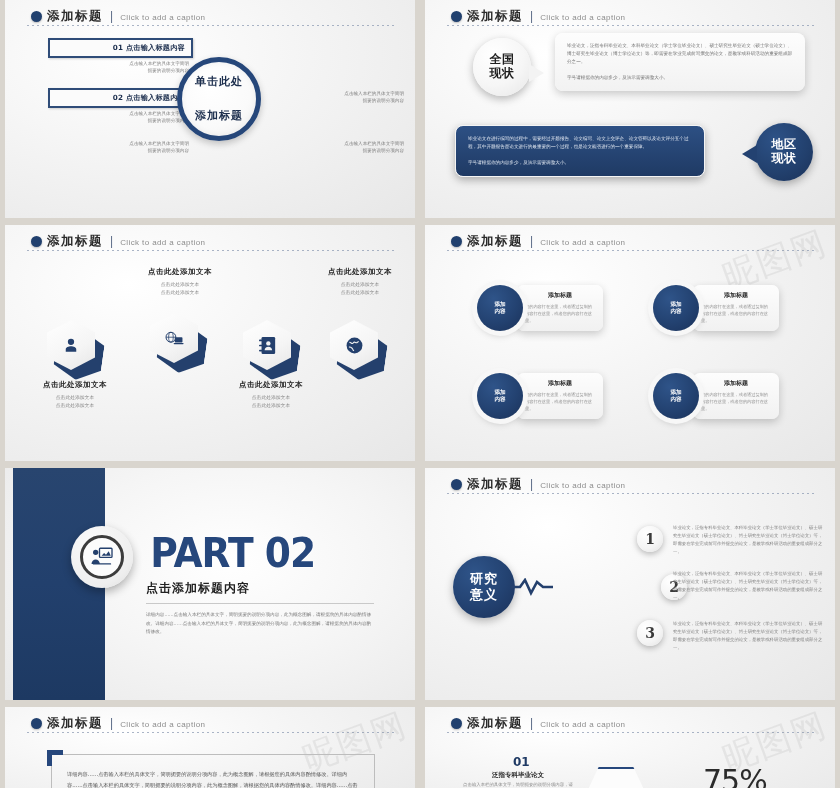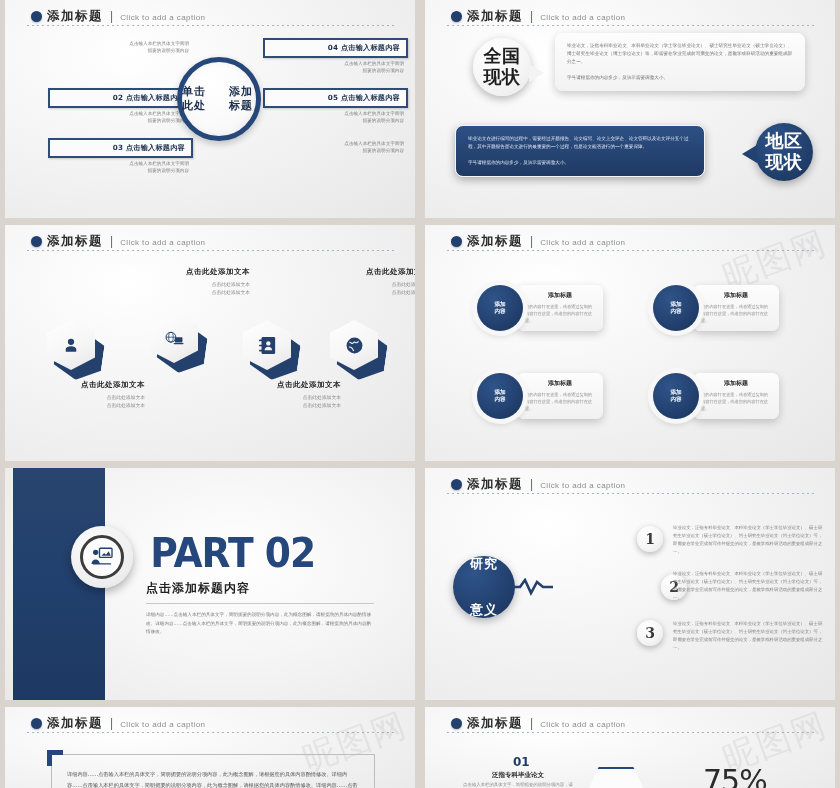--- a/index.html
+++ b/index.html
@@ -84,34 +84,34 @@
     margin-top: 3px; font-family: "DejaVu Sans", sans-serif;
     font-size: 4.6px; line-height: 1.5; color: #7b7b7b; text-align: right;
     padding-right: 4px;
   }
   .s1 .subL { text-align: right; }
   .s1 .circle {
     position: absolute; left: 172px; top: 57px;
     width: 84px; height: 84px; border-radius: 50%;
     border: 5px solid #26477a;
     background: radial-gradient(circle at 38% 32%, #ffffff 0%, #fafafa 60%, #efefef 100%);
-    display: flex; flex-direction: row; align-items: center;
+    display: flex; flex-direction: column; align-items: center;
     justify-content: center; gap: 20px;
     box-shadow: 0 3px 7px rgba(0,0,0,.22), inset 0 0 6px rgba(0,0,0,.05);
   }
   .s1 .circle b {
     font-family: "DejaVu Sans", sans-serif;
     font-size: 11px; font-weight: 700; color: #1d2f4e; letter-spacing: 1px;
     line-height: 1.25;
   }
   .s2 .tag {
     position: absolute; width: 58px; height: 58px; border-radius: 50%;
     display: flex; flex-direction: column; align-items: center;
     justify-content: center; line-height: 1.15;
-    font-family: "DejaVu Sans", sans-serif; font-weight: 700; font-size: 18px;
+    font-family: "DejaVu Sans", sans-serif; font-weight: 700; font-size: 12px;
     letter-spacing: .5px;
   }
   .s2 .tag.light {
     background: radial-gradient(circle at 35% 28%, #ffffff 0%, #f6f6f6 55%, #e6e6e6 100%);
     color: #1f1f1f; box-shadow: 0 3px 8px rgba(0,0,0,.28);
   }
   .s2 .tag.dark {
     background: radial-gradient(circle at 35% 28%, #2d5287 0%, #22406d 60%, #1a3158 100%);
     color: #fff; box-shadow: 0 3px 8px rgba(0,0,0,.3);
   }
@@ -152,21 +152,21 @@
     transform: rotate(8deg);
   }
   .s3 .hexfront {
     position: absolute; left: 0; top: 0; width: 48px; height: 50px;
     background: linear-gradient(150deg,#ffffff 0%,#f5f5f5 60%,#e6e6e6 100%);
     clip-path: polygon(50% 0%, 100% 25%, 100% 75%, 50% 100%, 0% 75%, 0% 25%);
     display: flex; align-items: center; justify-content: center;
     filter: drop-shadow(0 2px 3px rgba(0,0,0,.2));
   }
   .s3 .hexfront svg { fill: #24406d; }
-  .s3 .cap { position: absolute; text-align: right; width: 140px; }
+  .s3 .cap { position: absolute; text-align: center; width: 140px; }
   .s3 .cap .t {
     font-family: "DejaVu Sans", sans-serif; font-size: 7.5px;
     font-weight: 700; color: #2a2a2a; letter-spacing: .5px;
   }
   .s3 .cap .d {
     margin-top: 4px; font-family: "DejaVu Sans", sans-serif;
     font-size: 4.8px; line-height: 1.75; color: #8a8a8a;
   }
 
   
@@ -235,21 +235,21 @@
     font-family: "DejaVu Sans", sans-serif; font-size: 4.6px;
     line-height: 1.9; color: #777;
   }
 
   
   .s6 .blue {
     position: absolute; left: 28px; top: 88px;
     width: 62px; height: 62px; border-radius: 50%;
     background: radial-gradient(circle at 34% 28%, #2f5489 0%, #234271 55%, #1b3159 100%);
     color: #fff; display: flex; flex-direction: column; align-items: center;
-    justify-content: space-between; line-height: 1.2;
+    justify-content: center; line-height: 1.2;
     font-family: "DejaVu Sans", sans-serif; font-size: 13px; font-weight: 700;
     letter-spacing: 1px; box-shadow: 0 3px 9px rgba(0,0,0,.28);
   }
   .s6 .zig { position: absolute; left: 86px; top: 110px; }
   .s6 .disc {
     position: absolute; left: 124px; top: 50px;
     width: 128px; height: 128px; border-radius: 50%;
     background: radial-gradient(circle at 36% 26%, #ffffff 0%, #f8f8f8 55%, #e9e9e9 100%);
     box-shadow: 0 5px 14px rgba(0,0,0,.24);
     display: flex; align-items: center; justify-content: center;
@@ -325,57 +325,45 @@
   <div class="slide r1 s1">
     <div class="hdr">
       <span class="dot"></span>
       <span class="zh">添加标题</span>
       <span class="bar">|</span>
       <span class="en">Click to add a caption</span>
     </div>
     <div class="hdr-rule"></div>
 
     <div class="item colL" style="top:38px">
+      <div class="box">
+          <span>01 点击输入标题内容</span>
+        </div>
       <div class="sub subL">
         <div>点击输入本栏的具体文字简明</div>
           <div>扼要的说明分项内容</div>
       </div>
     </div>
     <div class="item colL" style="top:88px">
       <div class="box">
           <span>02 点击输入标题内容</span>
         </div>
       <div class="sub subL">
         <div>点击输入本栏的具体文字简明</div>
           <div>扼要的说明分项内容</div>
       </div>
     </div>
     <div class="item colL" style="top:138px">
-      <div class="box">
-          <span>03 点击输入标题内容</span>
-        </div>
       <div class="sub subL">
         <div>点击输入本栏的具体文字简明</div>
           <div>扼要的说明分项内容</div>
       </div>
     </div>
 
-    <div class="item colR" style="top:38px">
-      <div class="box">
-          <span>04 点击输入标题内容</span>
-        </div>
-      <div class="sub">
-        <div>点击输入本栏的具体文字简明</div>
-          <div>扼要的说明分项内容</div>
-      </div>
-    </div>
     <div class="item colR" style="top:88px">
-      <div class="box">
-          <span>05 点击输入标题内容</span>
-        </div>
       <div class="sub">
         <div>点击输入本栏的具体文字简明</div>
           <div>扼要的说明分项内容</div>
       </div>
     </div>
     <div class="item colR" style="top:138px">
       <div class="sub">
         <div>点击输入本栏的具体文字简明</div>
           <div>扼要的说明分项内容</div>
       </div>

